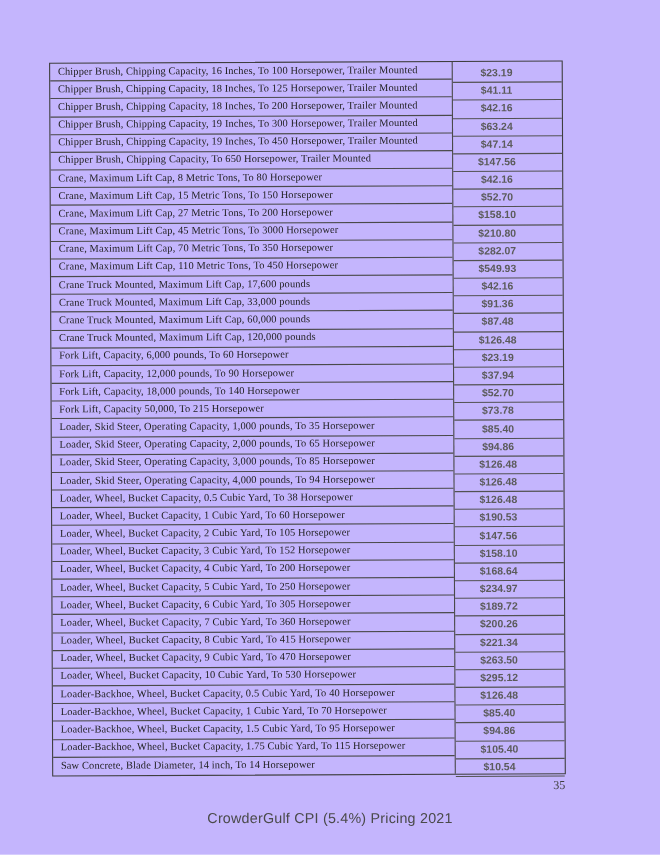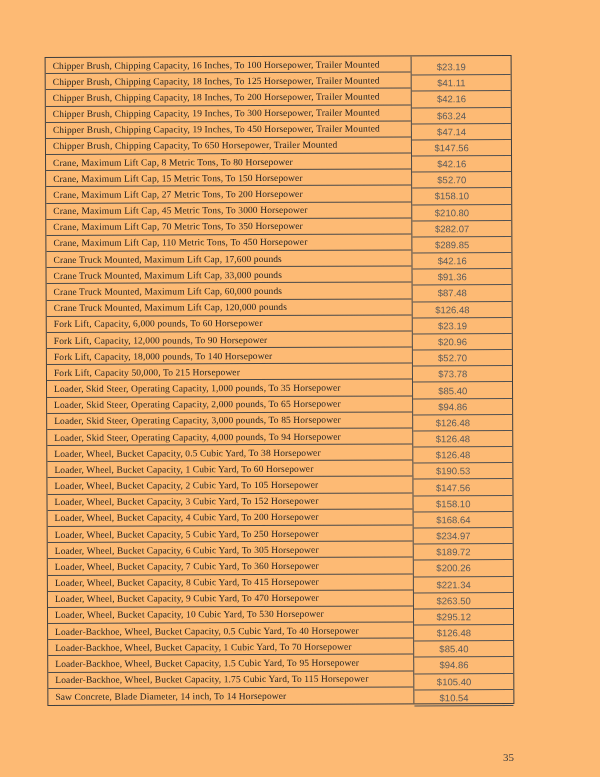--- a/index.html
+++ b/index.html
@@ -6,21 +6,21 @@
   html, body { width: 600px; height: 777px; }
   body {
     background: #fdfdfc;
     font-family: "Liberation Serif", serif;
     position: relative;
     overflow: hidden;
   }
   .scan-page {
     position: absolute;
     inset: 0;
-    background: #fdba74;
+    background: #c4b5fd;
   }
   .pricing-table {
     position: absolute;
     left: 46px;
     top: 57px;
     width: 467px;
     height: 649px;
     border: 1px solid #3f3f3f;
     display: flex;
     transform: rotate(-0.25deg);
@@ -56,24 +56,25 @@
   .price-cell {
     height: 16.18px;
     border-bottom: 1px solid #525252;
     display: flex;
     align-items: center;
     justify-content: center;
     padding-right: 20px;
     font-family: "Liberation Sans", sans-serif;
     font-size: 9.5px;
     color: #5b5b5b;
+    font-weight: bold;
   }
   .page-number {
     position: absolute;
-    top: 751px;
+    top: 708px;
     left: 503px;
     font-size: 11px;
     color: #3f3f3f;
     font-family: "Liberation Serif", serif;
   }
   .page-footer {
     position: absolute;
     top: 736px;
     left: 0;
     width: 100%;
@@ -138,27 +139,27 @@
           <div class="price-cell">$41.11</div>
           <div class="price-cell">$42.16</div>
           <div class="price-cell">$63.24</div>
           <div class="price-cell">$47.14</div>
           <div class="price-cell">$147.56</div>
           <div class="price-cell">$42.16</div>
           <div class="price-cell">$52.70</div>
           <div class="price-cell">$158.10</div>
           <div class="price-cell">$210.80</div>
           <div class="price-cell">$282.07</div>
-          <div class="price-cell">$289.85</div>
+          <div class="price-cell">$549.93</div>
           <div class="price-cell">$42.16</div>
           <div class="price-cell">$91.36</div>
           <div class="price-cell">$87.48</div>
           <div class="price-cell">$126.48</div>
           <div class="price-cell">$23.19</div>
-          <div class="price-cell">$20.96</div>
+          <div class="price-cell">$37.94</div>
           <div class="price-cell">$52.70</div>
           <div class="price-cell">$73.78</div>
           <div class="price-cell">$85.40</div>
           <div class="price-cell">$94.86</div>
           <div class="price-cell">$126.48</div>
           <div class="price-cell">$126.48</div>
           <div class="price-cell">$126.48</div>
           <div class="price-cell">$190.53</div>
           <div class="price-cell">$147.56</div>
           <div class="price-cell">$158.10</div>
@@ -173,14 +174,15 @@
           <div class="price-cell">$85.40</div>
           <div class="price-cell">$94.86</div>
           <div class="price-cell">$105.40</div>
           <div class="price-cell">$10.54</div>
         </div>
     </div>
   </div>
 
   <div class="page-number">35</div>
 
+  <div class="page-footer">CrowderGulf CPI (5.4%) Pricing 2021</div>
 
 </div>
 
 </body></html>

